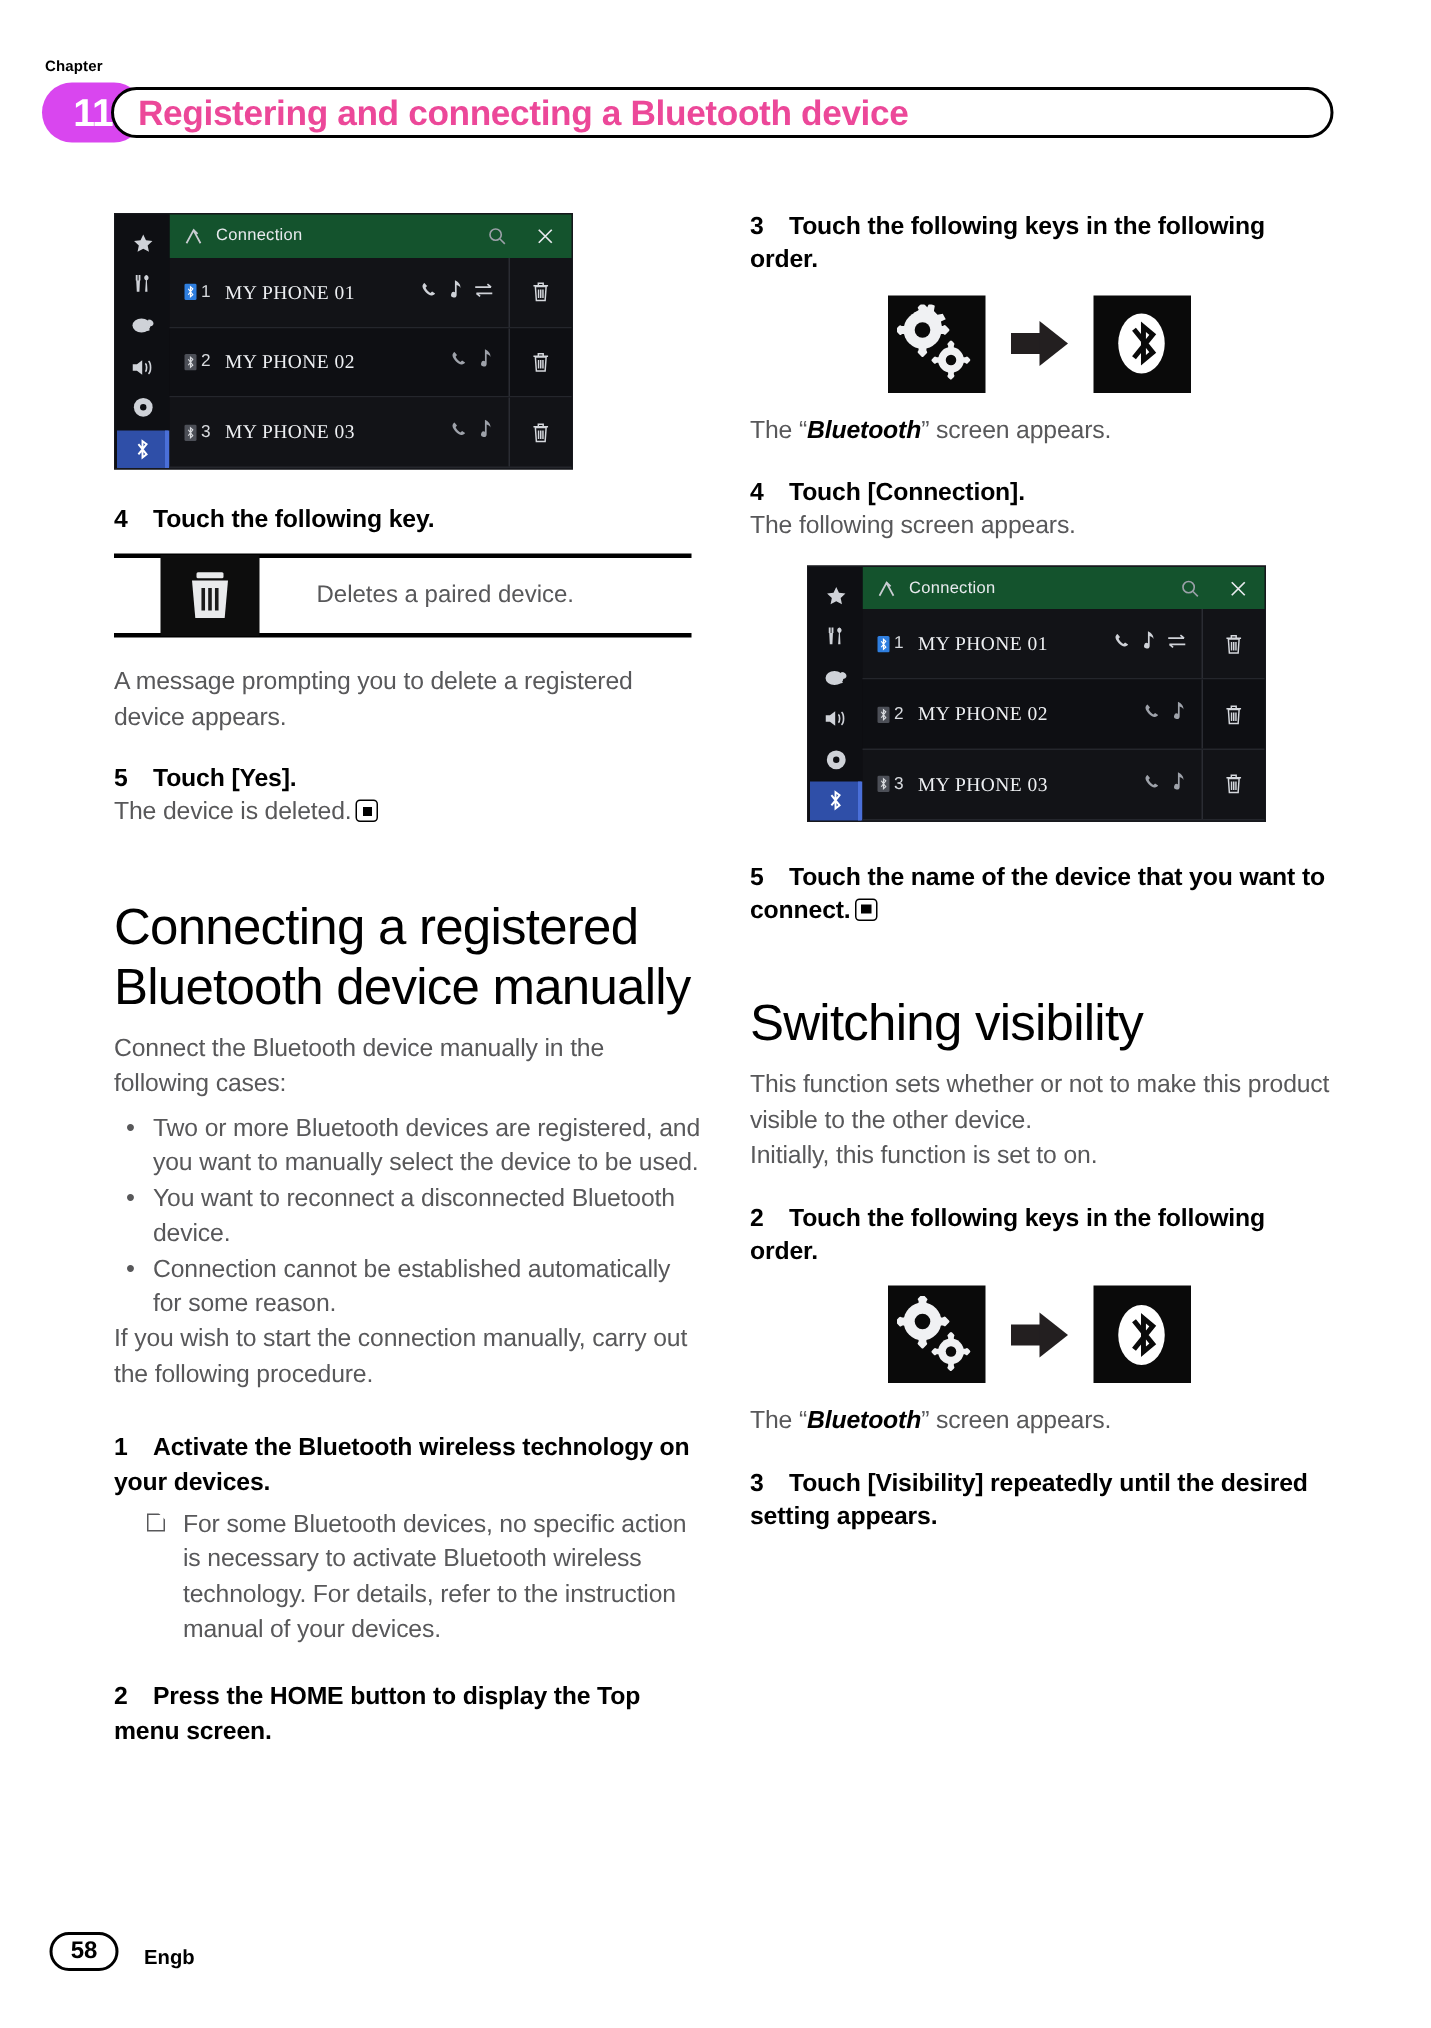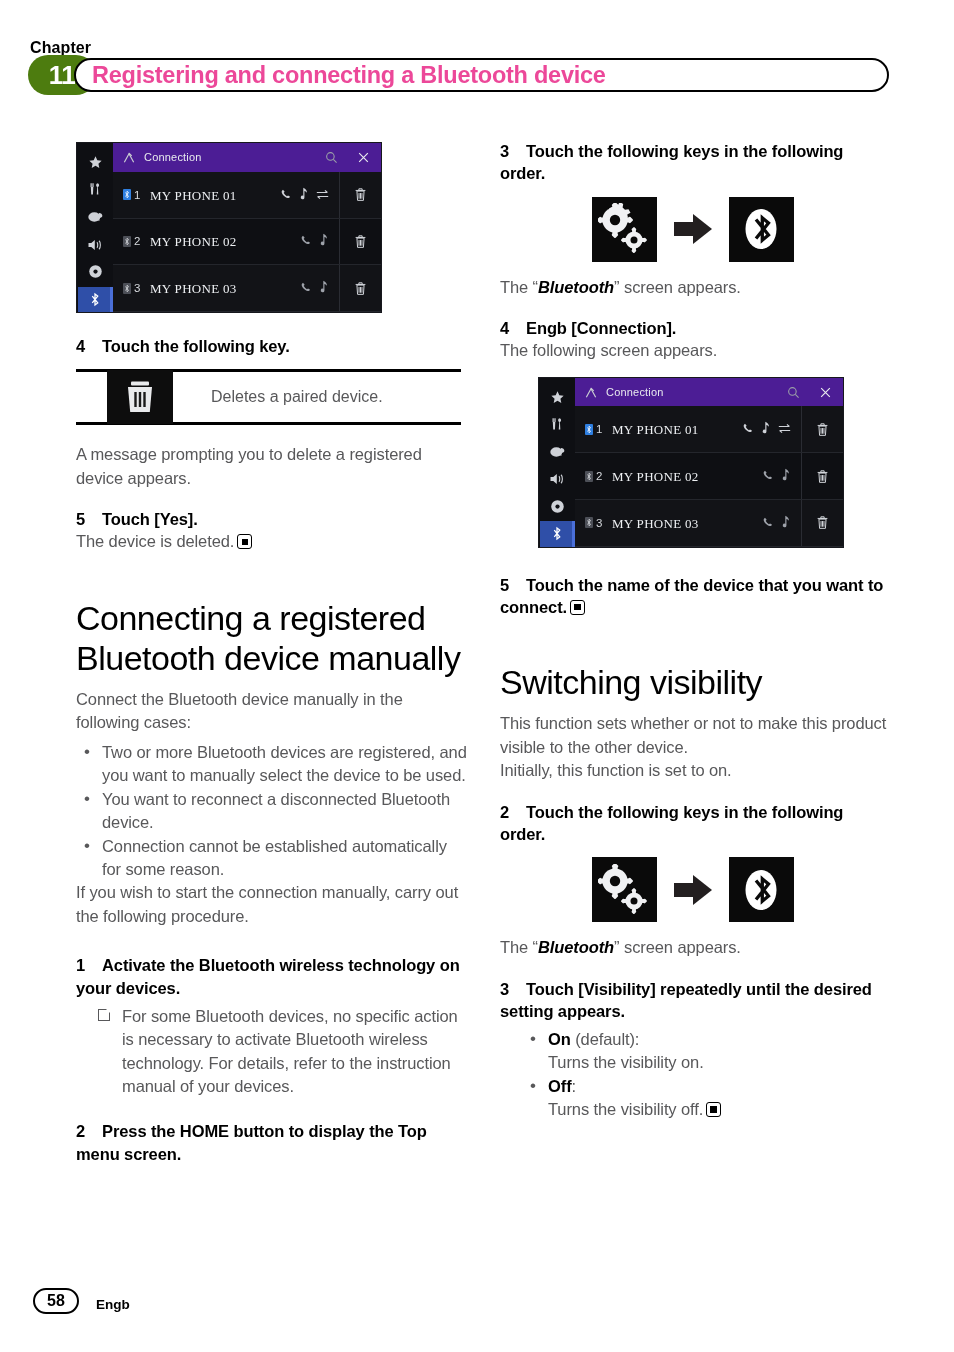--- a/index.html
+++ b/index.html
@@ -8,26 +8,26 @@
     width:954px; height:1352px;
     font-family:"Liberation Sans", sans-serif;
     color:#000;
     position:relative;
     overflow:hidden;
   }
 
   
   .chapter-label{
     position:absolute; left:30px; top:39px;
-    font-size:16px; font-weight:bold; letter-spacing:.1px;
+    font-size:10px; font-weight:bold; letter-spacing:.1px;
   }
   .chapter-badge{
     position:absolute; left:28px; top:55px;
     width:68px; height:40px; border-radius:20px;
-    background:#4d7c0f; color:#fff;
+    background:#d946ef; color:#fff;
     display:flex; align-items:center; justify-content:center;
     font-size:26px; font-weight:bold; letter-spacing:-.5px;
   }
   .header-pill{
     position:absolute; left:74px; top:58px;
     width:815px; height:34px;
     border:2.5px solid #000; border-radius:17px;
     background:#fff;
   }
   .header-title{
@@ -140,21 +140,21 @@
     width:34px; height:26px; display:flex; align-items:center; justify-content:center;
     color:#cfd2d8;
   }
   .side-ic.active{ background:#2f4fa8; position:relative; }
   .side-ic.active::after{
     content:""; position:absolute; right:-1px; top:0; bottom:0; width:3px; background:#4a6fd8;
   }
   .shot-main{ flex:1; display:flex; flex-direction:column; }
   .shot-bar{
     height:29px; display:flex; align-items:center;
-    background:#4c1d95; padding-left:9px; gap:8px;
+    background:#14532d; padding-left:9px; gap:8px;
   }
   .shot-bar-title{ font-size:11px; color:#e8eaee; letter-spacing:.2px; }
   .shot-bar-spacer{ flex:1; }
   .shot-bar-ic{ color:#c9ccd2; margin-right:11px; display:flex; }
   .dev-row{
     height:47px; border-bottom:1px solid #24262c;
     display:flex; align-items:center; position:relative;
     background:#121317;
   }
   .dev-row.alt{ background:#0e0f13; }
@@ -457,21 +457,21 @@
         <path d="M20 15.5l12.5 15.5-6.2 5.2V13.8l6.2 5.2L20 34.5" stroke="#0a0a0a" stroke-width="3.3" fill="none" stroke-linejoin="miter"></path>
       </svg>
     </div>
   </div>
 
   <div class="para mt14">
     <span>The “</span><b>Bluetooth</b><span>” screen appears.</span>
   </div>
 
   <div class="step mt18">
-    <span class="num">4</span><span>Engb [Connection].</span>
+    <span class="num">4</span><span>Touch [Connection].</span>
   </div>
   <div class="para">The following screen appears.</div>
 
   <div class="shot" style="margin-top:14px;margin-left:38px;">
     <div class="shot-side">
       <div class="side-ic">
         <svg width="15" height="15" viewBox="0 0 24 24" fill="#cfd2d8">
             <path d="M12 2l2.9 6.3 6.9.8-5.1 4.7 1.4 6.8L12 17.2 5.9 20.6l1.4-6.8L2.2 9.1l6.9-.8z"></path>
           </svg>
       </div>
@@ -683,26 +683,16 @@
   </div>
 
   <div class="para mt14">
     <span>The “</span><b>Bluetooth</b><span>” screen appears.</span>
   </div>
 
   <div class="step mt18">
     <span class="num">3</span><span>Touch [Visibility] repeatedly until the desired setting appears.</span>
   </div>
 
-  <ul class="bullets mt6" style="padding-left:22px">
-    <li>
-      <b>On</b><span> (default):</span><br>
-      <span>Turns the visibility on.</span>
-    </li>
-    <li>
-      <b>Off</b><span>:</span><br>
-      <span>Turns the visibility off.</span><span class="endmark"></span>
-    </li>
-  </ul>
 </div>
 
 <div class="footer-badge">58</div>
 <div class="footer-lang">Engb</div>
 
 </body></html>

